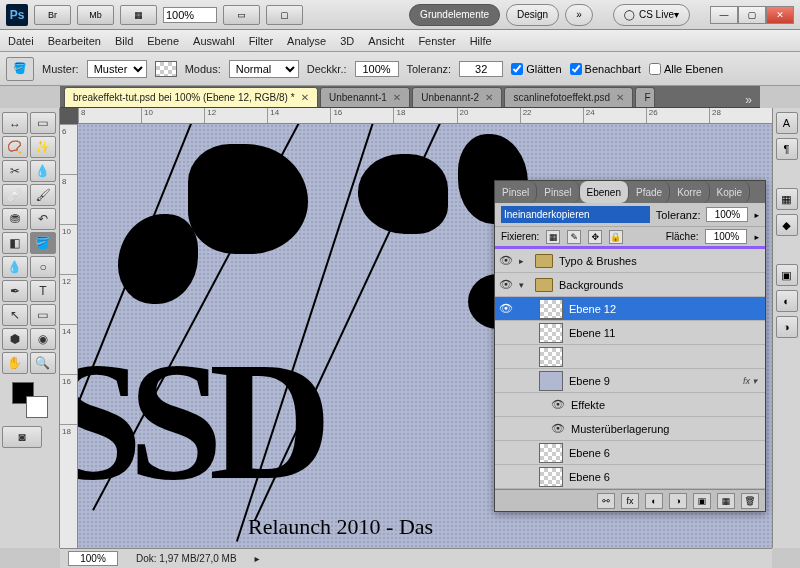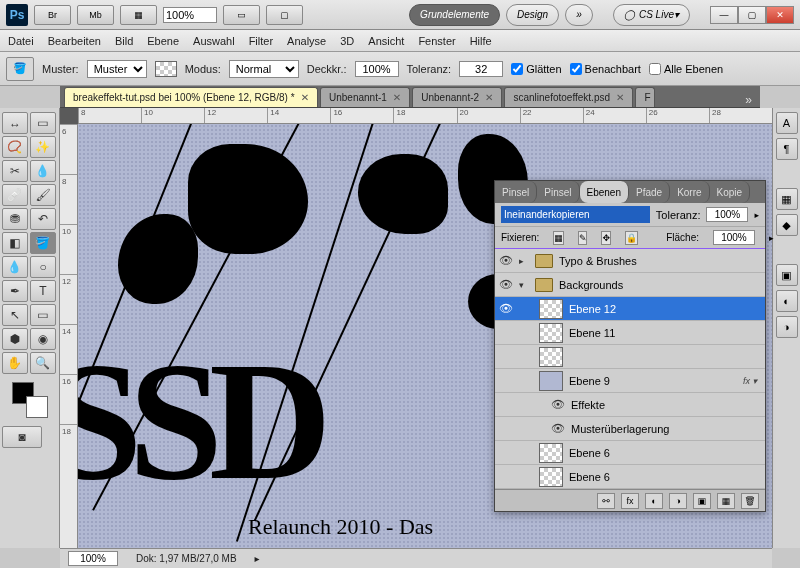--- a/index.html
+++ b/index.html
@@ -3,21 +3,21 @@
 <meta charset="utf-8">
 <style>
 * { box-sizing: border-box; margin: 0; padding: 0; font-family: "Segoe UI", Tahoma, sans-serif; }
 body { width: 800px; height: 568px; background: #c8c8c8; overflow: hidden; font-size: 11px; position: relative; }
 
 
 .titlebar { height: 30px; background: linear-gradient(#e8e8e8,#d4d4d4); display:flex; align-items:center; padding:0 6px; border-bottom:1px solid #888; gap:6px;}
 .ps-logo { width:22px; height:22px; background:#001b33; color:#62b4f0; font-weight:bold; font-size:12px; display:flex; align-items:center; justify-content:center; border-radius:2px;}
 .tbtn { width:37px; height:20px; background:linear-gradient(#eee,#ccc); border:1px solid #888; border-radius:2px; font-size:9px; display:flex; align-items:center; justify-content:center;}
 .zoom-sel { font-size:11px; padding:1px 2px; border:1px solid #888; background:#fff; width:54px;}
-.workspace-pill { height:22px; padding:8px 10px; border:1px solid #888; border-radius:11px; background:linear-gradient(#f0f0f0,#d8d8d8); display:flex; align-items:center; font-size:10px;font-style:italic;}
+.workspace-pill { height:22px; padding:8px 10px; border:1px solid #888; border-radius:11px; background:linear-gradient(#f0f0f0,#d8d8d8); display:flex; align-items:center; font-size:10px;}
 .workspace-active { background:#6a6a6a; border-color:#555; color:#fff;}
 .spacer { flex:1;}
 .winbtns { display:flex; gap:0;}
 .winbtn { width:28px; height:18px; border:1px solid #888; background:linear-gradient(#f4f4f4,#d8d8d8); font-size:9px; display:flex; align-items:center; justify-content:center;}
 .winbtn.close { background:linear-gradient(#f08070,#cc4030); color:#fff;}
 
 
 .menubar { height:22px; background:linear-gradient(#eee,#dcdcdc); display:flex; align-items:center; padding:0 8px; gap:14px; border-bottom:1px solid #999;}
 .menubar span { font-size:11px; color:#222;}
 
@@ -64,21 +64,21 @@
 .rail .ric { width:22px; height:22px; background:linear-gradient(#e6e6e6,#ccc); border:1px solid #888; border-radius:2px; display:flex; align-items:center; justify-content:center; font-size:11px;}
 
 
 .panel { position:absolute; top:180px; right:34px; width:272px; background:#d0d0d0; border:1px solid #444; box-shadow:0 2px 8px rgba(0,0,0,.4); font-size:11px;}
 .panel-tabs { height:22px; background:#6f6f6f; display:flex; align-items:center;}
 .ptab { padding:0 7px; height:22px; display:flex; align-items:center; color:#ddd; font-size:10px; border-right:1px solid #555;border-radius:8px;}
 .ptab.active { background:#d0d0d0; color:#000;}
 .panel-row { height:24px; display:flex; align-items:center; padding:0 6px; gap:6px; border-bottom:1px solid #aaa; background:#c8c8c8;}
 .blend-sel { flex:1; border:1px solid #2060c0; background:#2060c0; color:#fff; font-size:10px; padding:2px;}
 .pct-in { width:42px; border:1px solid #888; background:#fff; text-align:center; font-size:10px; padding:1px;}
-.lock-row { height:22px; display:flex; align-items:center; padding:0 6px; gap:14px; border-bottom:1px solid #8b5cf6; background:#c8c8c8; font-size:10px;}
+.lock-row { height:22px; display:flex; align-items:center; padding:0 6px; gap:7px; border-bottom:3px solid #8b5cf6; background:#c8c8c8; font-size:10px;}
 .lock-ic { width:14px; height:14px; border:1px solid #888; background:#e4e4e4; font-size:9px; display:flex; align-items:center; justify-content:center;}
 .layers { max-height:252px; overflow:auto; background:#cfcfcf;}
 .layer { height:24px; display:flex; align-items:center; gap:6px; padding:0 4px; border-bottom:1px solid #b4b4b4;}
 .layer.sel { background:#2e74d8; color:#fff;}
 .eye { width:14px; height:14px; display:flex; align-items:center; justify-content:center; color:#333;}
 .layer.sel .eye { color:#fff;}
 .thumb { width:24px; height:20px; background:repeating-conic-gradient(#ccc 0 25%, #fff 0 50%) 0 0/8px 8px; border:1px solid #666;}
 .thumb.solid { background:#b1b8d2;}
 .folder-ic { width:18px; height:14px; background:#c9af66; border:1px solid #7a6420; border-radius:1px;}
 .tri { width:10px; font-size:9px; color:#333;}

